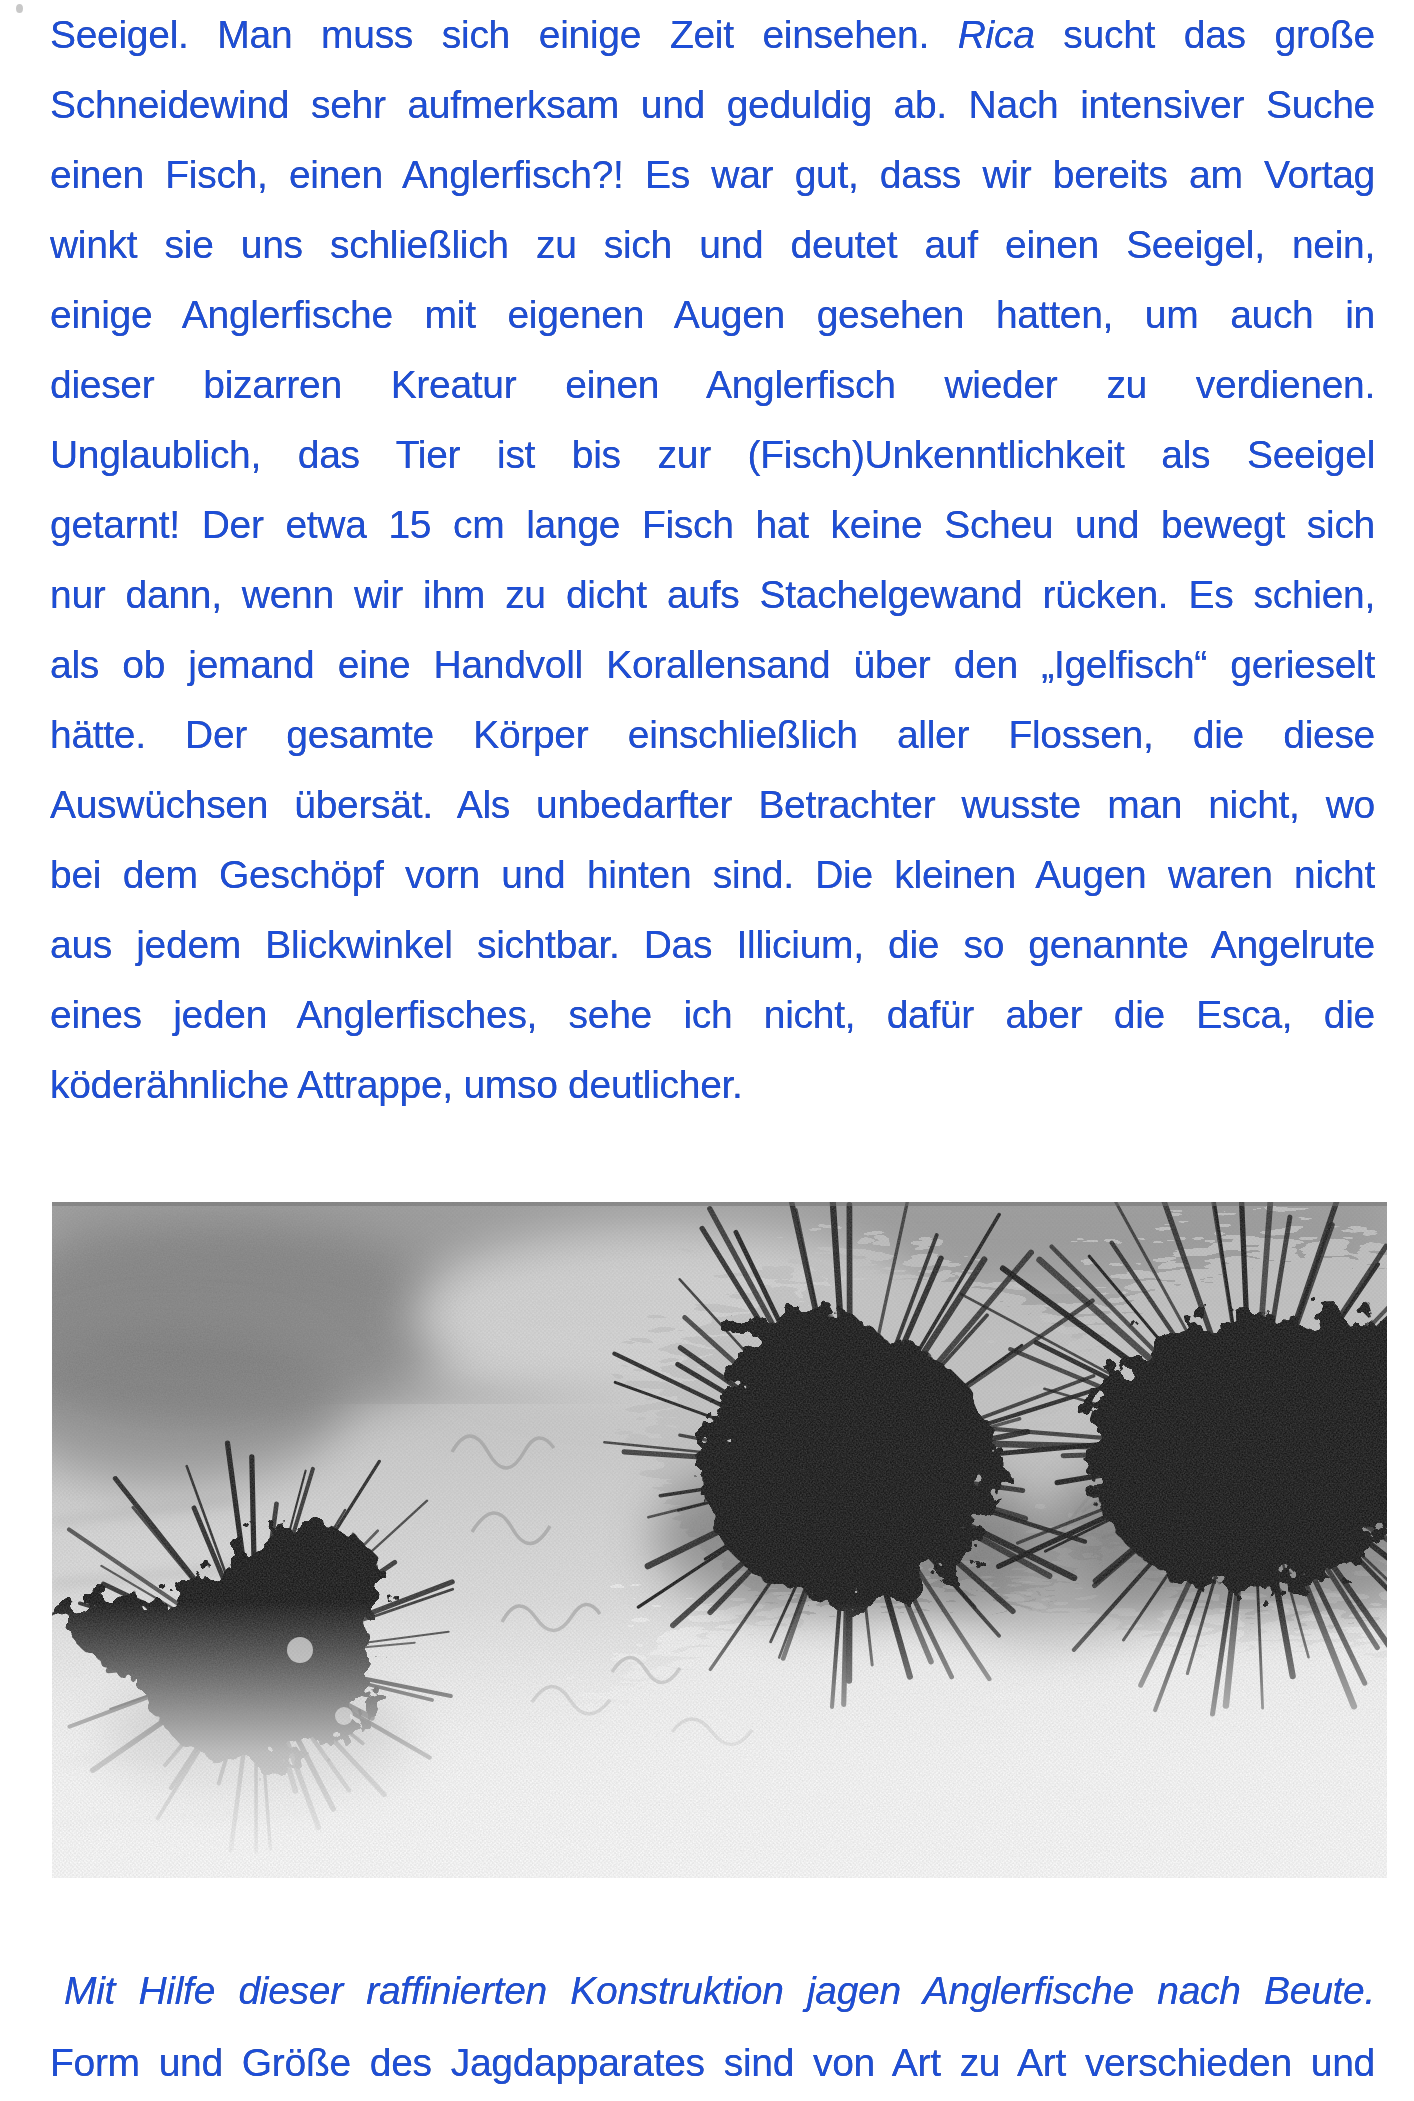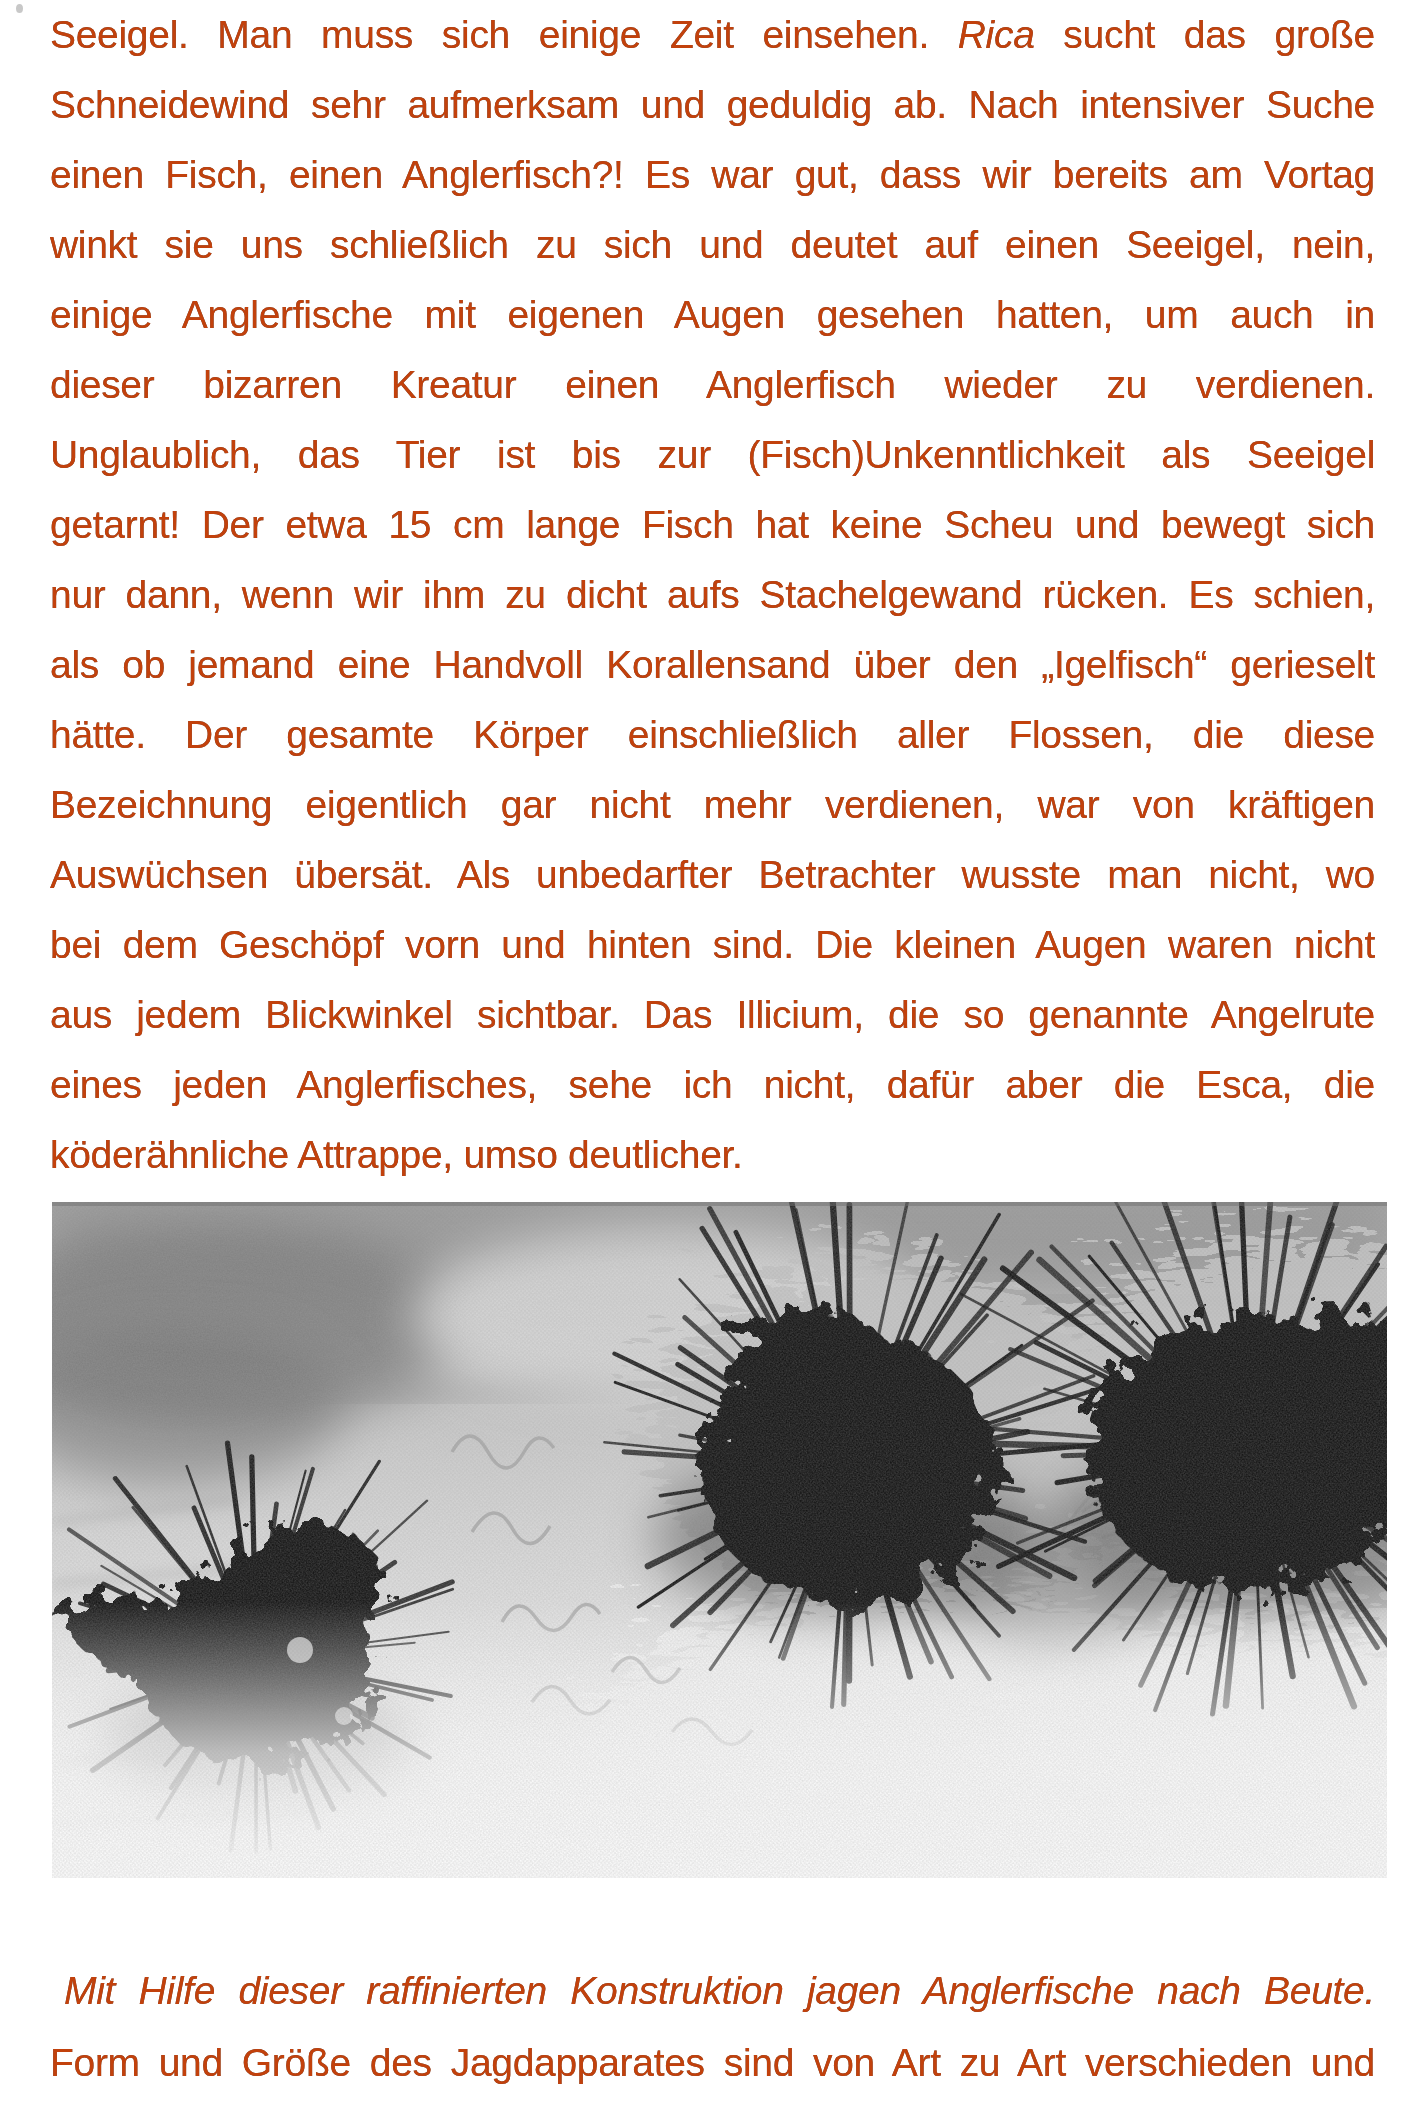--- a/index.html
+++ b/index.html
@@ -2,21 +2,21 @@
 <html lang="de"><head>
 <meta charset="utf-8">
 <style>
   html,body{margin:0;padding:0;background:#e8e8e8;}
   .page{
     position:relative;
     width:1414px;height:2101px;
     background:#ffffff;
     overflow:hidden;
     font-family:"Liberation Sans",sans-serif;
-    color:#c2410c;
+    color:#1d4ed8;
   }
   .speck{
     position:absolute;left:16px;top:4px;width:7px;height:9px;
     background:#9a9a9a;border-radius:50%;opacity:.55;
   }
   .para{
     position:absolute;left:50px;top:0;width:1325px;
   }
   .tline{
     font-size:39px;
@@ -69,21 +69,20 @@
       <div class="tline"><span>Schneidewind sehr aufmerksam und geduldig ab. Nach intensiver Suche</span></div>
       <div class="tline"><span>einen Fisch, einen Anglerfisch?! Es war gut, dass wir bereits am Vortag</span></div>
       <div class="tline"><span>winkt sie uns schließlich zu sich und deutet auf einen Seeigel, nein,</span></div>
       <div class="tline"><span>einige Anglerfische mit eigenen Augen gesehen hatten, um auch in</span></div>
       <div class="tline"><span>dieser bizarren Kreatur einen Anglerfisch wieder zu verdienen.</span></div>
       <div class="tline"><span>Unglaublich, das Tier ist bis zur (Fisch)Unkenntlichkeit als Seeigel</span></div>
       <div class="tline"><span>getarnt! Der etwa 15 cm lange Fisch hat keine Scheu und bewegt sich</span></div>
       <div class="tline"><span>nur dann, wenn wir ihm zu dicht aufs Stachelgewand rücken. Es schien,</span></div>
       <div class="tline"><span>als ob jemand eine Handvoll Korallensand über den „Igelfisch“ gerieselt</span></div>
       <div class="tline"><span>hätte. Der gesamte Körper einschließlich aller Flossen, die diese</span></div>
-      <div class="tline"><span>Bezeichnung eigentlich gar nicht mehr verdienen, war von kräftigen</span></div>
       <div class="tline"><span>Auswüchsen übersät. Als unbedarfter Betrachter wusste man nicht, wo</span></div>
       <div class="tline"><span>bei dem Geschöpf vorn und hinten sind. Die kleinen Augen waren nicht</span></div>
       <div class="tline"><span>aus jedem Blickwinkel sichtbar. Das Illicium, die so genannte Angelrute</span></div>
       <div class="tline"><span>eines jeden Anglerfisches, sehe ich nicht, dafür aber die Esca, die</span></div>
       <div class="tline nojust"><span>köderähnliche Attrappe, umso deutlicher.</span></div>
     </div>
 
   <div class="photo" role="img" aria-label="Schwarzweißfoto: schwarze, stachelige Seeigel auf hellem Korallensand">
     <svg id="photo-svg" viewBox="0 0 1335 676" preserveAspectRatio="none" aria-hidden="true">
       <defs>

